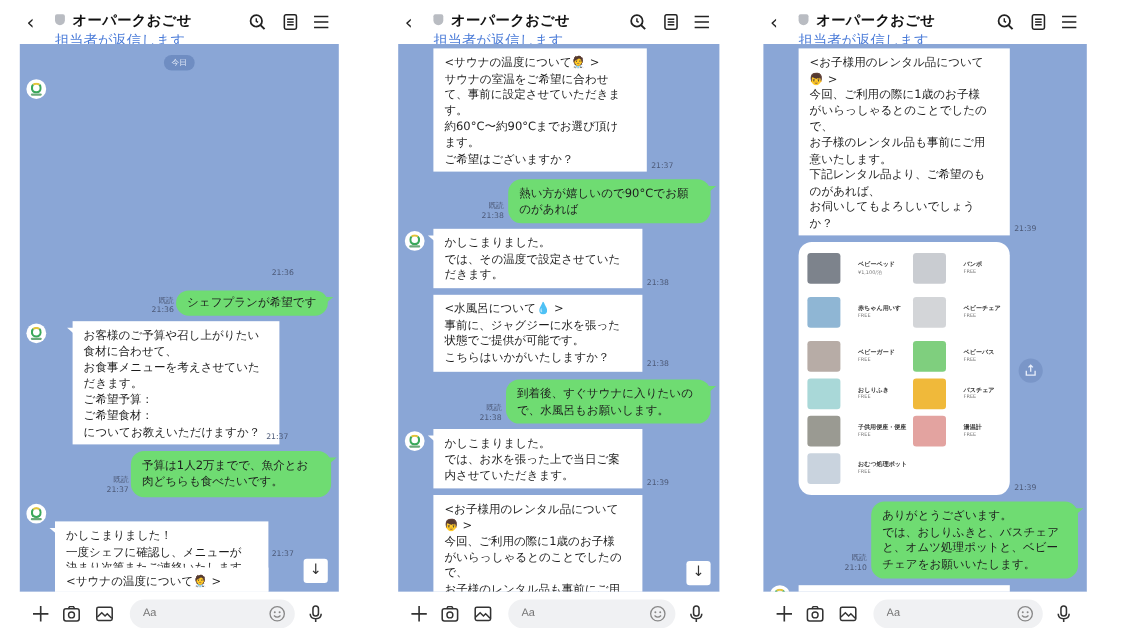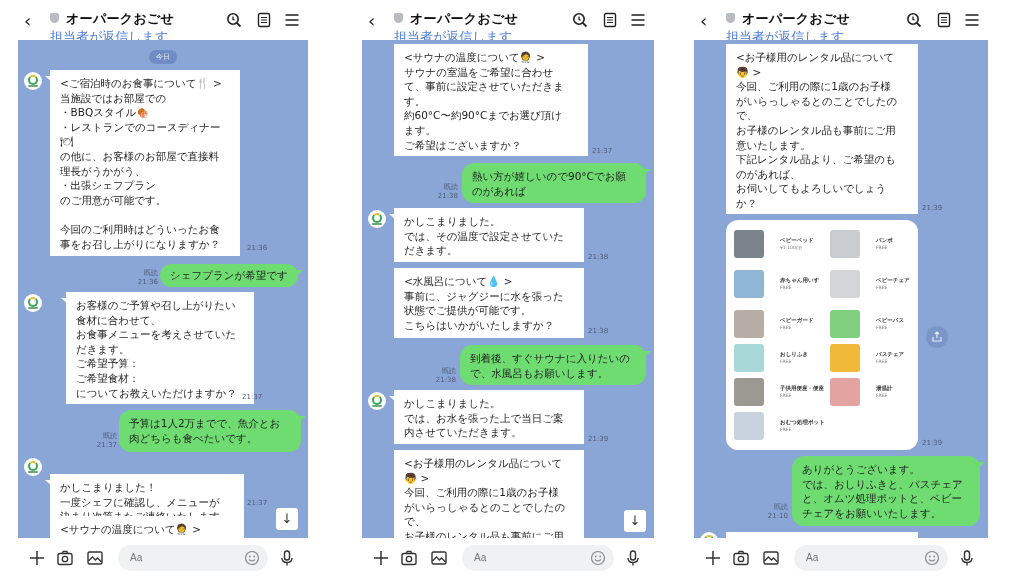--- a/index.html
+++ b/index.html
@@ -81,32 +81,20 @@
       </svg>
   </div>
 
   <div class="chat">
     <div class="datepill">今日</div>
 
     <div class="avatar" style="left:6px;top:32px;">
         <span class="ring"></span>
         <span class="tiny"></span>
       </div>
-    <div class="msg in tail" style="left:32px;top:30px;width:190px;height:186px;">&lt;ご宿泊時のお食事について🍴 &gt;
-当施設ではお部屋での
-・BBQスタイル🍖
-・レストランでのコースディナー
-🍽
-の他に、お客様のお部屋で直接料
-理長がうかがう、
-・出張シェフプラン
-のご用意が可能です。
-
-今回のご利用時はどういったお食
-事をお召し上がりになりますか？</div>
     <div class="time" style="left:229px;top:204px;">21:36</div>
 
     <div class="time" style="left:116px;top:229px;width:24px;"><span>既読</span><br><span>21:36</span></div>
     <div class="msg out tail" style="left:142px;top:224px;width:138px;height:23px;padding-top:4px;">シェフプランが希望です</div>
 
     <div class="avatar" style="left:6px;top:254px;">
         <span class="ring"></span>
         <span class="tiny"></span>
       </div>
     <div class="msg in tail" style="left:48px;top:252px;width:188px;height:112px;">お客様のご予算や召し上がりたい

